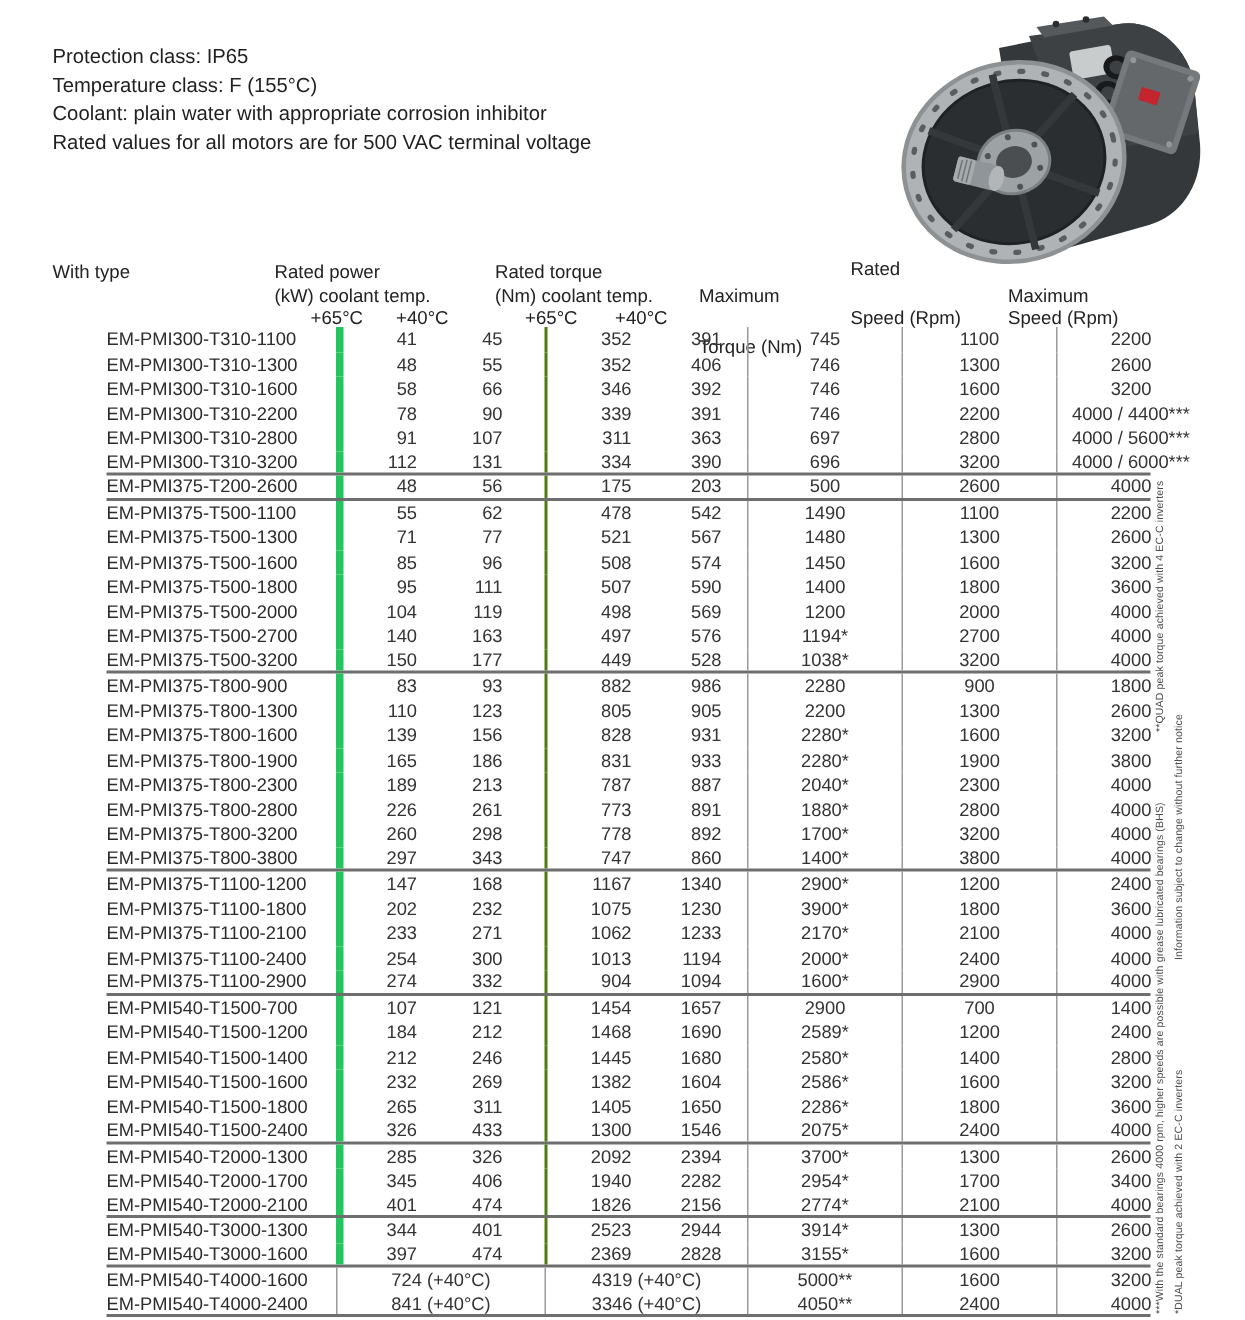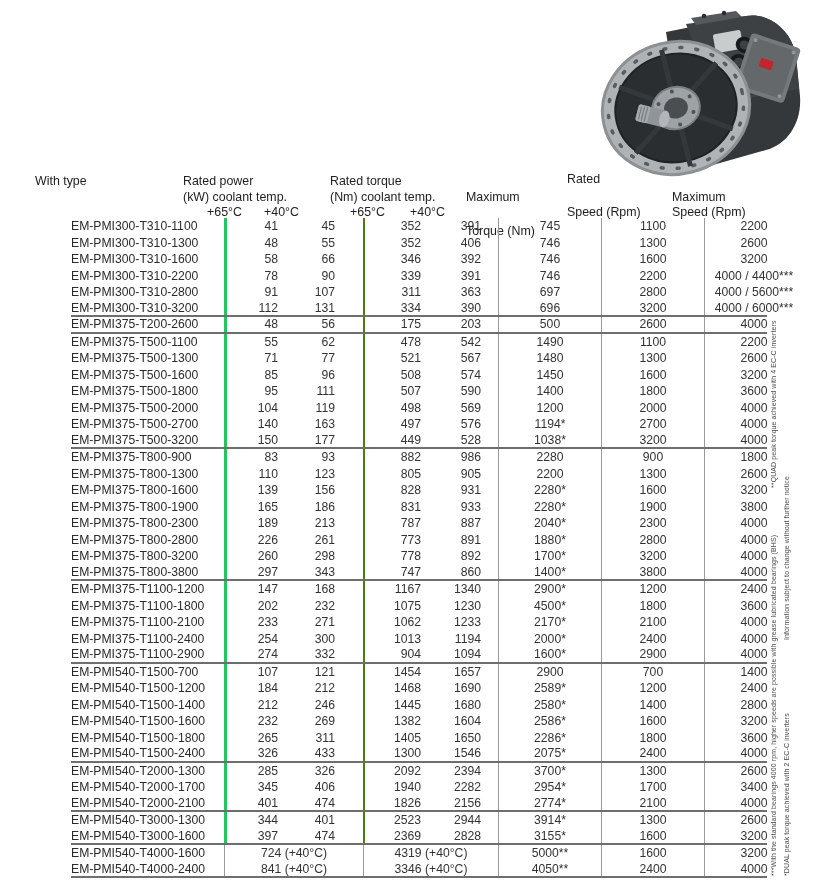--- a/index.html
+++ b/index.html
@@ -32,21 +32,21 @@
   .tbody{position:absolute;left:35px;top:218px;width:732px;}
   .trow{
     display:grid;
     grid-template-columns:153px 69px 70px 73px 62px 103px 103px 99px;
     height:16.5px;align-items:center;box-sizing:border-box;
     font-size:12.2px;color:#333;line-height:1;margin-left:36px;
   }
   .trow.group-end{border-bottom:2px solid #6e6e6e;}
   .cell{white-space:nowrap;box-sizing:border-box;height:100%;display:flex;align-items:center;}
   .c-model{grid-column:1;color:#2b2b2b;}
-  .c-p65{grid-column:2;justify-content:flex-end;padding-right:15px;border-left:3px solid #22c55e;}
+  .c-p65{grid-column:2;justify-content:flex-end;padding-right:15px;border-left:5px solid #22c55e;}
   .c-p40{grid-column:3;justify-content:flex-end;padding-right:28px;}
   .c-t65{grid-column:4;justify-content:flex-end;padding-right:15px;border-left:2px solid #4d7c0f;}
   .c-t40{grid-column:5;justify-content:flex-end;padding-right:17px;}
   .c-mt{grid-column:6;justify-content:center;border-left:1px solid #9a9a9a;}
   .c-rs{grid-column:7;justify-content:center;border-left:1px solid #9a9a9a;}
   .c-ms{grid-column:8;justify-content:center;border-left:1px solid #9a9a9a;}
   .c-pcomb{grid-column:2 / 4;justify-content:center;border-left:1px solid #9a9a9a;}
   .c-tcomb{grid-column:4 / 6;justify-content:center;border-left:1px solid #9a9a9a;}
   
   .vtext{
@@ -56,20 +56,26 @@
   .f1a{left:770px;top:876px;}
   .f1b{left:770px;top:488px;}
   .f2a{left:783px;top:876px;}
   .f2b{left:783px;top:640px;}
 </style>
 </head>
 <body>
 
 <div class="page">
 
+  <div class="info-block">
+    <div>Protection class: IP65</div>
+    <div>Temperature class: F (155°C)</div>
+    <div>Coolant: plain water with appropriate corrosion inhibitor</div>
+    <div>Rated values for all motors are for 500 VAC terminal voltage</div>
+  </div>
 
   <svg class="motor-img" viewBox="0 0 232 176">
 
     <g>
       <path d="M 70,28 L 150,12 C 172,8 196,26 200,52 L 204,92 C 206,118 192,140 170,146 L 92,168 Z" fill="#34383b"></path>
       <path d="M 90,20 L 150,12 C 172,8 196,26 200,52 L 203,85 L 120,100 Z" fill="#3d4144"></path>
       <path d="M 95,14 L 140,7 L 146,13 L 100,21 Z" fill="#55595c"></path>
       <circle cx="108" cy="12" r="2.2" fill="#2a2d2f"></circle>
       <circle cx="128" cy="9" r="2.2" fill="#2a2d2f"></circle>
       <rect x="118" y="28" width="28" height="19" rx="2" fill="#c9cccd" transform="rotate(-10 132 37)"></rect>
@@ -365,21 +371,21 @@
         <div class="cell c-mt">2900*</div>
         <div class="cell c-rs">1200</div>
         <div class="cell c-ms">2400</div>
       </div>
       <div class="trow">
         <div class="cell c-model">EM-PMI375-T1100-1800</div>
         <div class="cell c-p65">202</div>
         <div class="cell c-p40">232</div>
         <div class="cell c-t65">1075</div>
         <div class="cell c-t40">1230</div>
-        <div class="cell c-mt">4500*</div>
+        <div class="cell c-mt">3900*</div>
         <div class="cell c-rs">1800</div>
         <div class="cell c-ms">3600</div>
       </div>
       <div class="trow">
         <div class="cell c-model">EM-PMI375-T1100-2100</div>
         <div class="cell c-p65">233</div>
         <div class="cell c-p40">271</div>
         <div class="cell c-t65">1062</div>
         <div class="cell c-t40">1233</div>
         <div class="cell c-mt">2170*</div>

